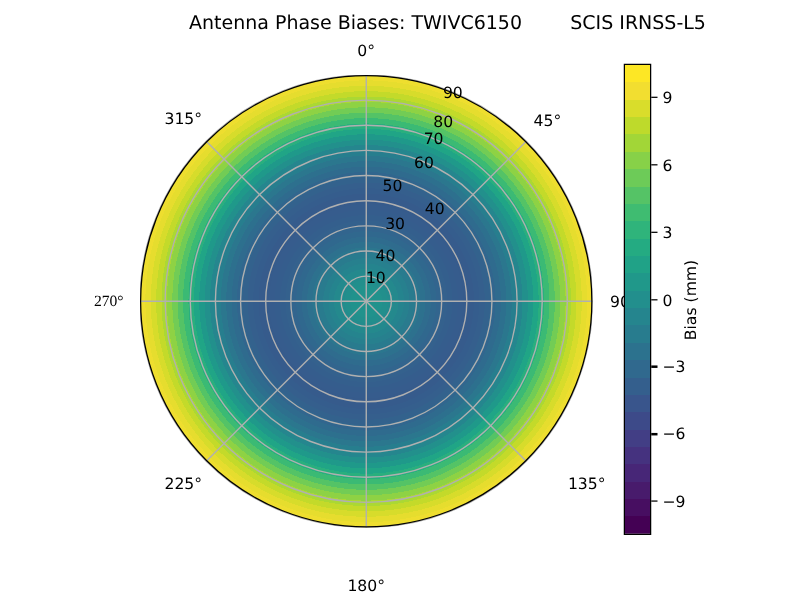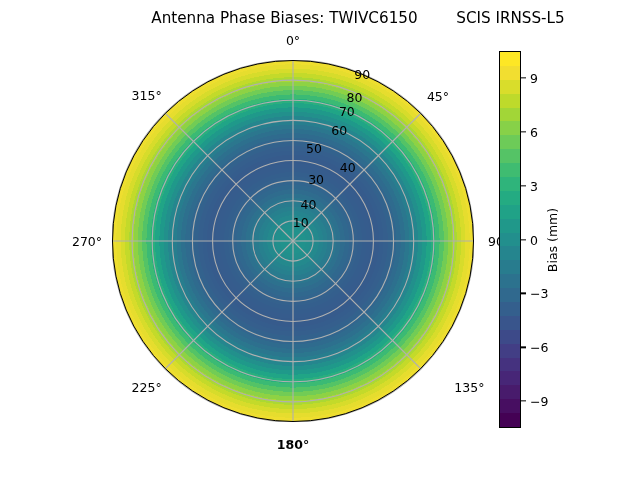--- a/index.html
+++ b/index.html
@@ -174,23 +174,23 @@
       <div class="r-tick" style="left: 339.177px; top: 129.519px; text-align: center;">60</div>
       <div class="r-tick" style="left: 346.873px; top: 110.938px;">70</div>
       <div class="r-tick" style="left: 354.57px; top: 97px;">80</div>
       <div class="r-tick" style="left: 362.266px; top: 73.7778px;">90</div>
     </div>
   <div id="theta-tick-layer">
       <div class="theta-tick" style="left: 293px; top: 40px;">0°</div>
       <div class="theta-tick" style="left: 437.957px; top: 96.0431px;">45°</div>
       <div class="theta-tick" style="left: 496px; top: 241px;">90</div>
       <div class="theta-tick" style="left: 439.371px; top: 387.371px; margin-left: 30px;">135°</div>
-      <div class="theta-tick" style="left: 293px; top: 444px; font-weight: bold;">180°</div>
+      <div class="theta-tick" style="left: 293px; top: 468px;">180°</div>
       <div class="theta-tick" style="left: 146.629px; top: 387.371px;">225°</div>
-      <div class="theta-tick" style="left: 87px; top: 241px;">270°</div>
+      <div class="theta-tick" style="left: 87px; top: 241px; font-family: Liberation Serif, serif;">270°</div>
       <div class="theta-tick" style="left: 146.629px; top: 94.6289px;">315°</div>
     </div>
 
   <div id="colorbar-wrap">
     <div id="colorbar-gradient" style="background: linear-gradient(rgb(253, 231, 37) 0%, rgb(253, 231, 37) 3.704%, rgb(242, 222, 48) 3.704%, rgb(242, 222, 48) 7.407%, rgb(217, 221, 43) 7.407%, rgb(217, 221, 43) 11.111%, rgb(190, 218, 43) 11.111%, rgb(190, 218, 43) 14.815%, rgb(162, 214, 55) 14.815%, rgb(162, 214, 55) 18.519%, rgb(135, 209, 72) 18.519%, rgb(135, 209, 72) 22.222%, rgb(109, 203, 88) 22.222%, rgb(109, 203, 88) 25.926%, rgb(85, 195, 102) 25.926%, rgb(85, 195, 102) 29.63%, rgb(63, 188, 113) 29.63%, rgb(63, 188, 113) 33.333%, rgb(47, 180, 123) 33.333%, rgb(47, 180, 123) 37.037%, rgb(36, 171, 130) 37.037%, rgb(36, 171, 130) 40.741%, rgb(32, 162, 135) 40.741%, rgb(32, 162, 135) 44.444%, rgb(32, 152, 138) 44.444%, rgb(32, 152, 138) 48.148%, rgb(34, 143, 141) 48.148%, rgb(34, 143, 141) 51.852%, rgb(37, 133, 142) 51.852%, rgb(37, 133, 142) 55.556%, rgb(40, 124, 142) 55.556%, rgb(40, 124, 142) 59.259%, rgb(44, 114, 142) 59.259%, rgb(44, 114, 142) 62.963%, rgb(48, 105, 142) 62.963%, rgb(48, 105, 142) 66.667%, rgb(52, 95, 141) 66.667%, rgb(52, 95, 141) 70.37%, rgb(57, 85, 140) 70.37%, rgb(57, 85, 140) 74.074%, rgb(61, 74, 137) 74.074%, rgb(61, 74, 137) 77.778%, rgb(66, 62, 133) 77.778%, rgb(66, 62, 133) 81.481%, rgb(69, 50, 127) 81.481%, rgb(69, 50, 127) 85.185%, rgb(71, 38, 119) 85.185%, rgb(71, 38, 119) 88.889%, rgb(72, 27, 108) 88.889%, rgb(72, 27, 108) 92.593%, rgb(71, 14, 97) 92.593%, rgb(71, 14, 97) 96.296%, rgb(68, 1, 84) 96.296%, rgb(68, 1, 84) 100%);"></div>
   </div>
   <div id="colorbar-ticks-layer">
       <div class="cb-tickmark" style="position: absolute; left: 521px; top: 77.9286px;"></div>
       <div class="cb-ticklabel" style="position: absolute; left: 530px; top: 77.9286px;">9</div>
       <div class="cb-tickmark" style="position: absolute; left: 521px; top: 131.786px;"></div>

